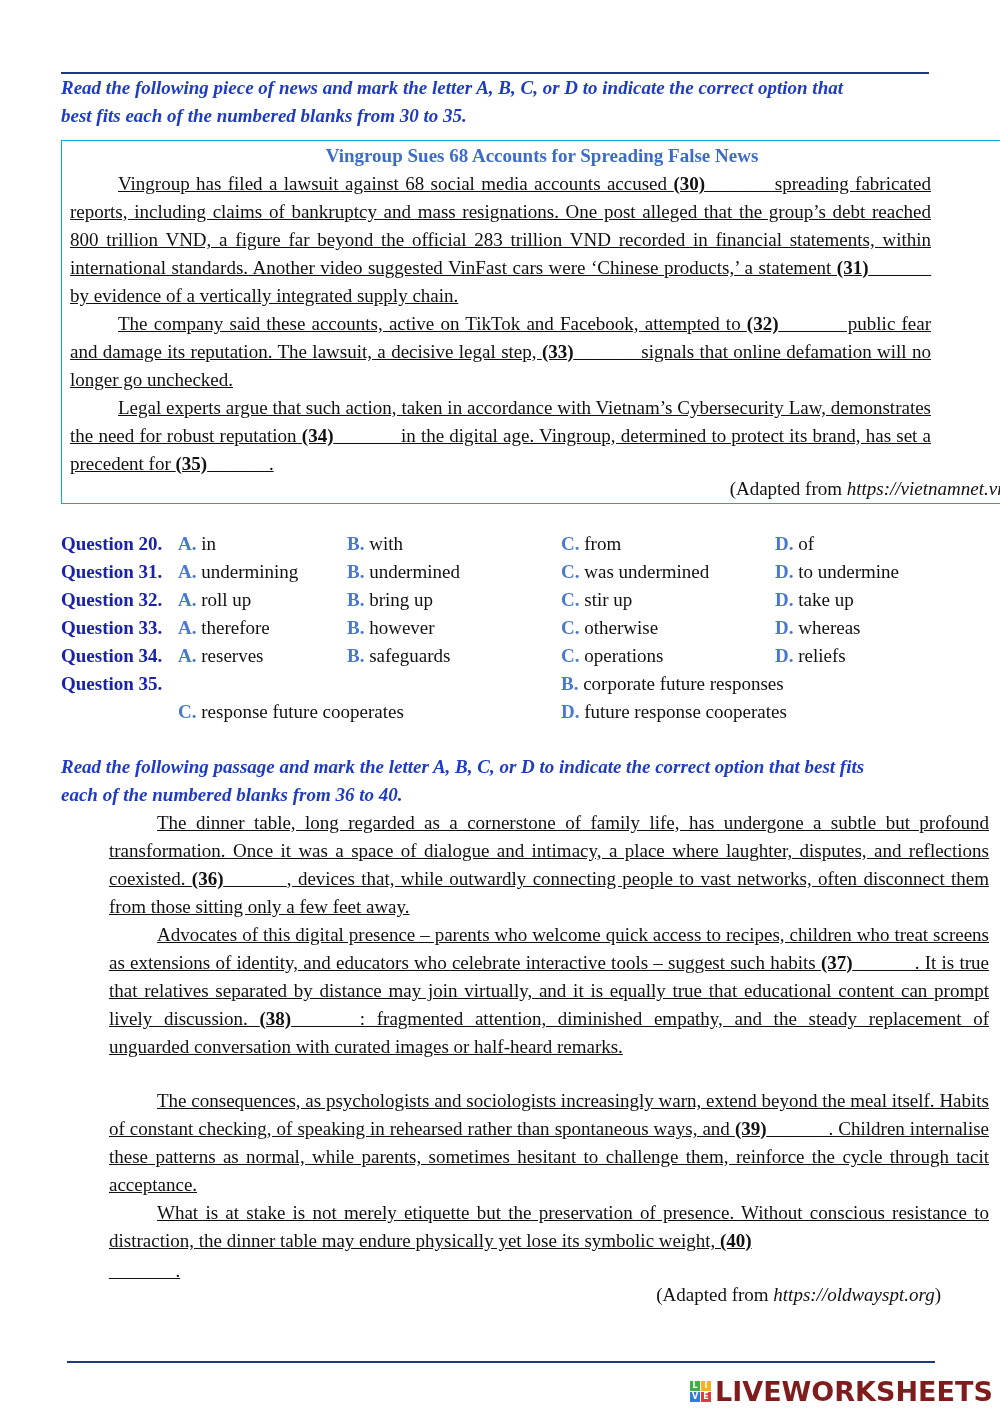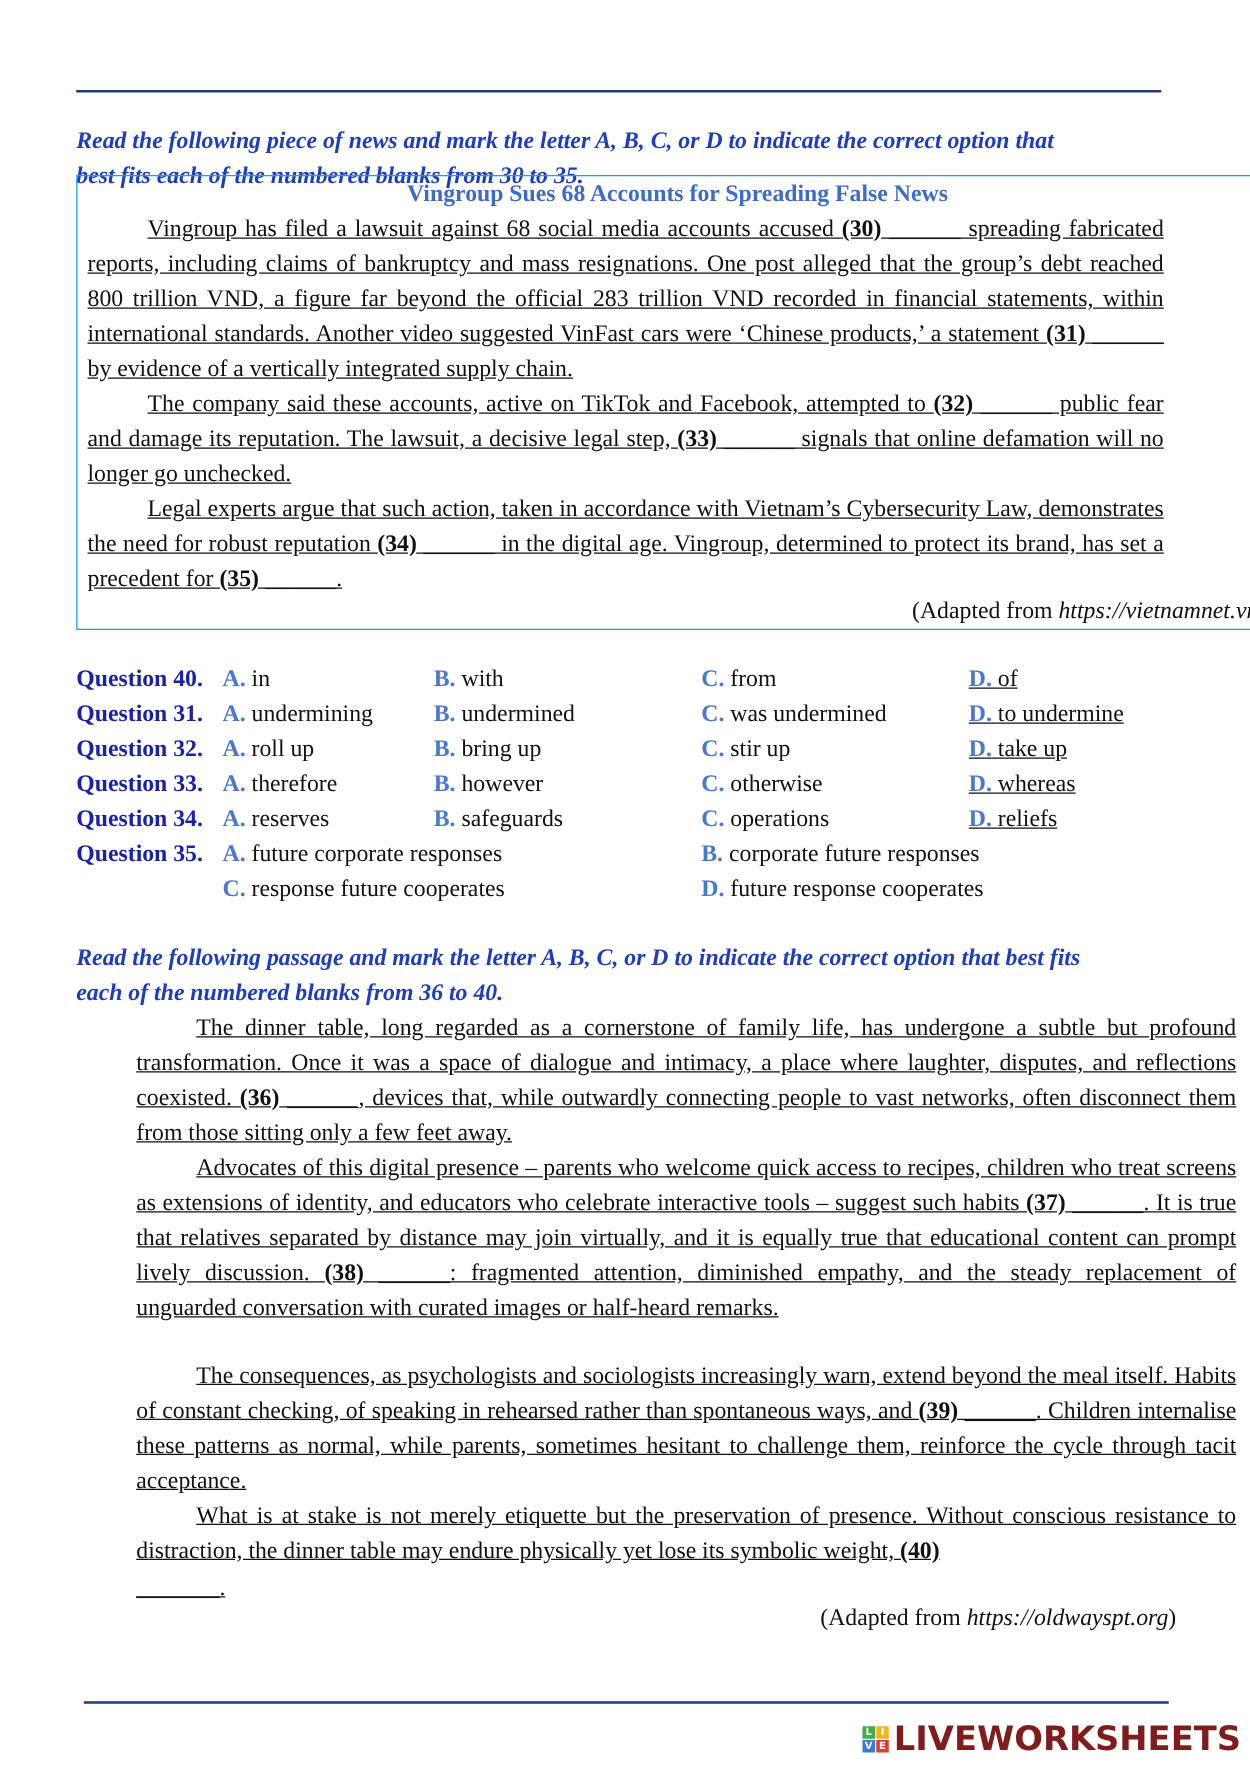--- a/index.html
+++ b/index.html
@@ -2,37 +2,37 @@
 <html><head>
 <meta charset="utf-8">
 <style>
   html, body { margin: 0; padding: 0; background: #ffffff; }
   body { width: 1000px; height: 1415px; position: relative; overflow: hidden;
          font-family: "Liberation Serif", "DejaVu Serif", serif; color: #111; }
   .rule-top { position: absolute; left: 61px; top: 72px; width: 868px; height: 2px; background: #1f3a7a; }
   .rule-bottom { position: absolute; left: 67px; top: 1361px; width: 868px; height: 2px; background: #1f3a7a; }
   .instr { position: absolute; left: 61px; width: 882px; font-style: italic; font-weight: bold;
            color: #1e3cc0; font-size: 19px; line-height: 28px; text-align: justify; }
-  .instr1 { top: 99px; }
+  .instr1 { top: 74px; }
   .instr2 { top: 753px; }
   .newsbox { position: absolute; left: 61px; top: 140px; width: 962px; height: 364px;
              border: 1px solid #0ea5e9; box-sizing: border-box; }
   .news-title { position: absolute; left: 0; width: 100%; top: 1px; text-align: center;
                 font-weight: bold; color: #3d6cc8; font-size: 19px; line-height: 28px; }
   .para { position: absolute; font-size: 19px; line-height: 28px; text-align: justify; text-align-last: left; text-decoration: underline; }
   .news .para { left: 8px; width: 861px; }
   .para .indent { display: inline-block; width: 48px; }
   .para b { font-weight: bold; }
   .src { position: absolute; right: 9px; font-size: 19px; line-height: 28px; }
   .src i { font-style: italic; }
   .q-row { position: absolute; left: 0; width: 1000px; height: 28px; font-size: 19px; line-height: 28px; }
   .q-label { position: absolute; left: 61px; font-weight: bold; color: #1a23a8; }
   .opt { position: absolute; white-space: nowrap; }
   .opt .let { font-weight: bold; color: #4a78cc; }
-  .col-a { left: 178px; } .col-b { left: 347px; } .col-c { left: 561px; } .col-d { left: 775px; text-decoration: underline; }
+  .col-a { left: 178px; } .col-b { left: 347px; } .col-c { left: 561px; } .col-d { left: 775px; }
   .passage .para { left: 61px; width: 880px; margin-left: 48px; }
   .logo { position: absolute; left: 690px; top: 1376px; height: 30px; display: flex; align-items: center; }
   .logo-grid { display: grid; grid-template-columns: 10px 10px; grid-template-rows: 10px 10px; gap: 1px; margin-right: 4px; }
   .logo-grid span { display: block; font-family: "DejaVu Sans", sans-serif; font-size: 8px; line-height: 10px;
                     text-align: center; color: #fff; font-weight: bold; }
   .logo-text { font-family: "DejaVu Sans", sans-serif; font-weight: bold; font-size: 27px; color: #7f1d1d; letter-spacing: 0px; }
 </style>
 </head>
 <body>
 
@@ -57,21 +57,21 @@
   <div class="para" style="top:253px;">
     <span class="indent"></span><span>Legal experts argue that such action, taken in accordance with Vietnam’s Cybersecurity Law, demonstrates the need for robust reputation </span><b>(34)</b><span> ______ in the digital age. Vingroup, determined to protect its brand, has set a precedent for </span><b>(35)</b><span> ______.</span>
   </div>
 
   <div class="src" style="top:334px;">
     <span>(Adapted from </span><i>https://vietnamnet.vn</i><span>)</span>
   </div>
 </div>
 
 <div class="q-row" style="top:530px;">
-  <span class="q-label">Question 40.</span>
+  <span class="q-label">Question 20.</span>
   <span class="opt col-a"><span class="let">A.</span> <span>in</span></span>
   <span class="opt col-b"><span class="let">B.</span> <span>with</span></span>
   <span class="opt col-c"><span class="let">C.</span> <span>from</span></span>
   <span class="opt col-d"><span class="let">D.</span> <span>of</span></span>
 </div>
 <div class="q-row" style="top:558px;">
   <span class="q-label">Question 31.</span>
   <span class="opt col-a"><span class="let">A.</span> <span>undermining</span></span>
   <span class="opt col-b"><span class="let">B.</span> <span>undermined</span></span>
   <span class="opt col-c"><span class="let">C.</span> <span>was undermined</span></span>
@@ -94,21 +94,20 @@
 <div class="q-row" style="top:642px;">
   <span class="q-label">Question 34.</span>
   <span class="opt col-a"><span class="let">A.</span> <span>reserves</span></span>
   <span class="opt col-b"><span class="let">B.</span> <span>safeguards</span></span>
   <span class="opt col-c"><span class="let">C.</span> <span>operations</span></span>
   <span class="opt col-d"><span class="let">D.</span> <span>reliefs</span></span>
 </div>
 
 <div class="q-row" style="top:670px;">
   <span class="q-label">Question 35.</span>
-  <span class="opt col-a"><span class="let">A.</span> <span>future corporate responses</span></span>
   <span class="opt col-c"><span class="let">B.</span> <span>corporate future responses</span></span>
 </div>
 <div class="q-row" style="top:698px;">
   <span class="opt col-a"><span class="let">C.</span> <span>response future cooperates</span></span>
   <span class="opt col-c"><span class="let">D.</span> <span>future response cooperates</span></span>
 </div>
 
 <div class="instr instr2">
   <span>Read the following passage and mark the letter A, B, C, or D to indicate the correct option that best fits</span><br>
   <span>each of the numbered blanks from 36 to 40.</span>

